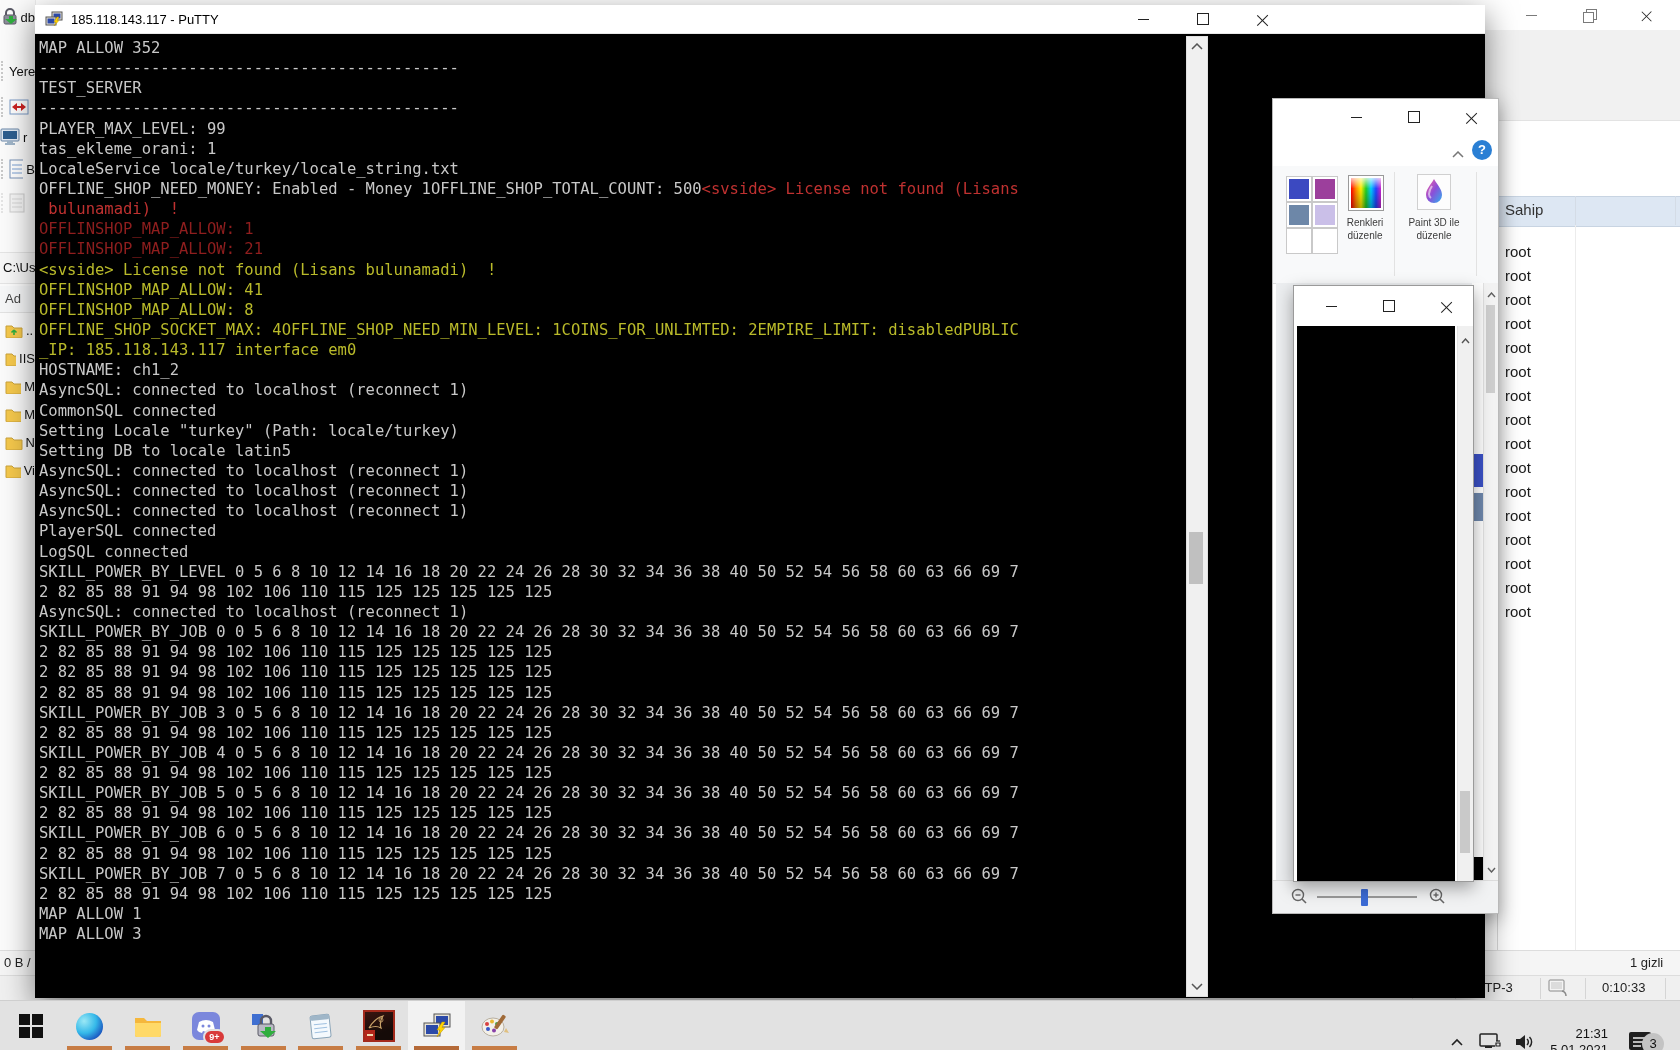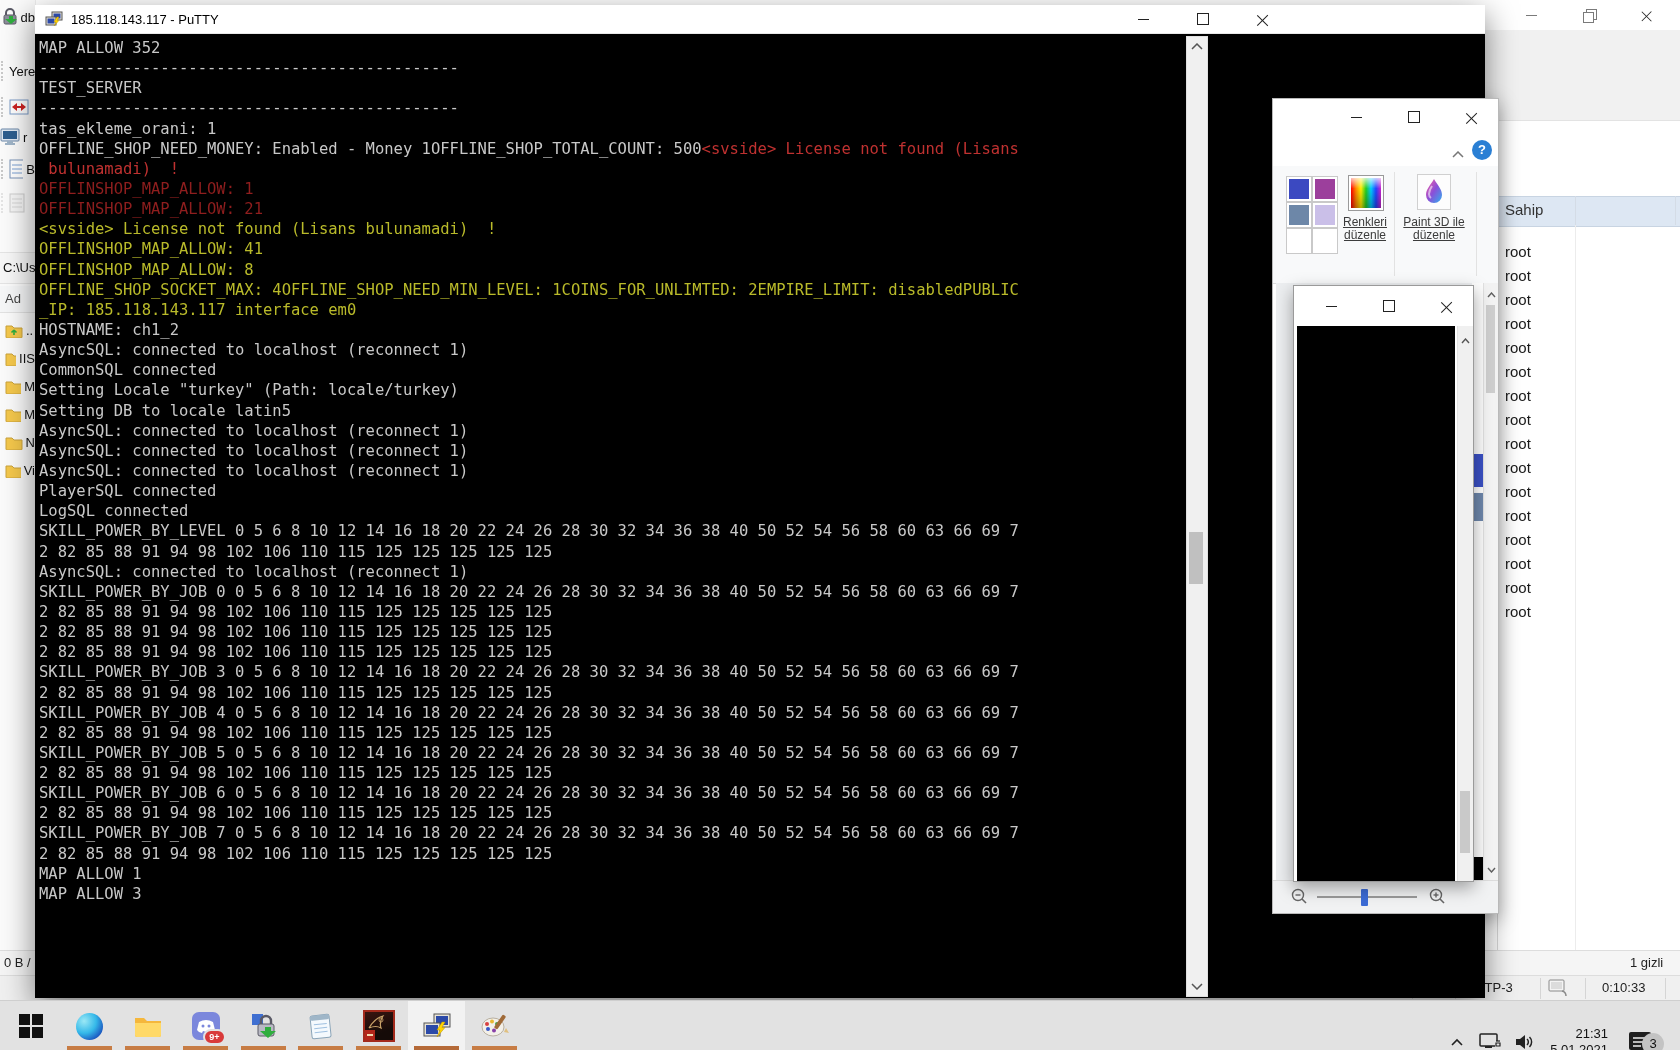--- a/index.html
+++ b/index.html
@@ -59,21 +59,21 @@
   
   .paint{position:absolute;left:1272px;top:98px;width:225px;height:814px;z-index:20;background:#fff;
     border:1px solid #b9b9b9;box-shadow:0 6px 18px rgba(0,0,0,.35);}
   .paint-titlebar{position:absolute;left:0;top:0;right:0;height:37px;background:#fff;}
   .paint-tabrow{position:absolute;left:0;top:37px;right:0;height:30px;background:#fff;border-bottom:1px solid #ececec;}
   .help-circle{position:absolute;right:6px;top:4px;width:20px;height:20px;border-radius:50%;background:#2a7fd4;color:#fff;
     font-size:13px;font-weight:bold;text-align:center;line-height:20px;}
   .ribbon{position:absolute;left:0;top:67px;right:0;height:117px;background:#f8f9fa;border-bottom:1px solid #dadbdc;}
   .swatch{position:absolute;width:20px;height:20px;border:2px solid #fff;outline:1px solid #c9c9c9;}
   .rb-sep{position:absolute;top:6px;width:1px;height:104px;background:#e2e2e2;}
-  .rb-btn-label{position:absolute;width:64px;text-align:center;font-size:12px;color:#3c3c3c;line-height:13px;text-decoration:underline;}
+  .rb-btn-label{position:absolute;width:64px;text-align:center;font-size:10px;color:#3c3c3c;line-height:13px;}
   .rainbow{position:absolute;width:30px;height:30px;border:2px solid #fff;outline:1px solid #9a9a9a;
     background:linear-gradient(180deg,rgba(255,255,255,.75),rgba(255,255,255,0) 35%,rgba(0,0,0,.28)),
                linear-gradient(90deg,#f00,#ff8800,#ffee00,#22cc22,#00ccff,#2244ff,#cc22cc);}
   .canvas-area{position:absolute;left:3px;top:184px;width:208px;height:598px;background:#eceef0;}
   .canvas-sliver{position:absolute;left:199px;top:184px;width:12px;height:598px;background:#fcfcfc;}
   .pv-scroll{position:absolute;right:0;top:184px;width:14px;height:598px;background:#f2f2f2;border-left:1px solid #e0e0e0;}
   .paint-status{position:absolute;left:0;bottom:0;right:0;height:32px;background:#f1f2f3;border-top:1px solid #dcdcdc;}
   .mag{position:absolute;top:7px;width:17px;height:17px;}
   .slider-track{position:absolute;left:44px;top:15px;width:100px;height:2px;background:#9a9a9a;}
   .slider-thumb{position:absolute;left:88px;top:8px;width:7px;height:17px;background:#3c6cd6;border-radius:1px;}
@@ -293,21 +293,23 @@
         </div>
       <div class="winbtn" style="left:1213px;">
           <div class="glyph-close"></div>
         </div>
     </div>
     <div class="pt-body" id="terminal-lines">
         <div class="tl"><span class="c-w">MAP ALLOW 352</span></div>
         <div class="tl"><span class="c-w">---------------------------------------------</span></div>
         <div class="tl"><span class="c-w">TEST_SERVER</span></div>
         <div class="tl"><span class="c-w">---------------------------------------------</span></div>
+        <div class="tl"><span class="c-w">PLAYER_MAX_LEVEL: 99</span></div>
         <div class="tl"><span class="c-w">tas_ekleme_orani: 1</span></div>
+        <div class="tl"><span class="c-w">LocaleService locale/turkey/locale_string.txt</span></div>
         <div class="tl"><span class="c-w">OFFLINE_SHOP_NEED_MONEY: Enabled - Money 1OFFLINE_SHOP_TOTAL_COUNT: 500</span><span class="c-r">&lt;svside&gt; License not found (Lisans</span></div>
         <div class="tl"><span class="c-r"> bulunamadi)  !</span></div>
         <div class="tl"><span class="c-dr">OFFLINSHOP_MAP_ALLOW: 1</span></div>
         <div class="tl"><span class="c-dr">OFFLINSHOP_MAP_ALLOW: 21</span></div>
         <div class="tl"><span class="c-y">&lt;svside&gt; License not found (Lisans bulunamadi)  !</span></div>
         <div class="tl"><span class="c-y">OFFLINSHOP_MAP_ALLOW: 41</span></div>
         <div class="tl"><span class="c-y">OFFLINSHOP_MAP_ALLOW: 8</span></div>
         <div class="tl"><span class="c-y">OFFLINE_SHOP_SOCKET_MAX: 4OFFLINE_SHOP_NEED_MIN_LEVEL: 1COINS_FOR_UNLIMTED: 2EMPIRE_LIMIT: disabledPUBLIC</span></div>
         <div class="tl"><span class="c-y">_IP: 185.118.143.117 interface em0</span></div>
         <div class="tl"><span class="c-w">HOSTNAME: ch1_2</span></div>

